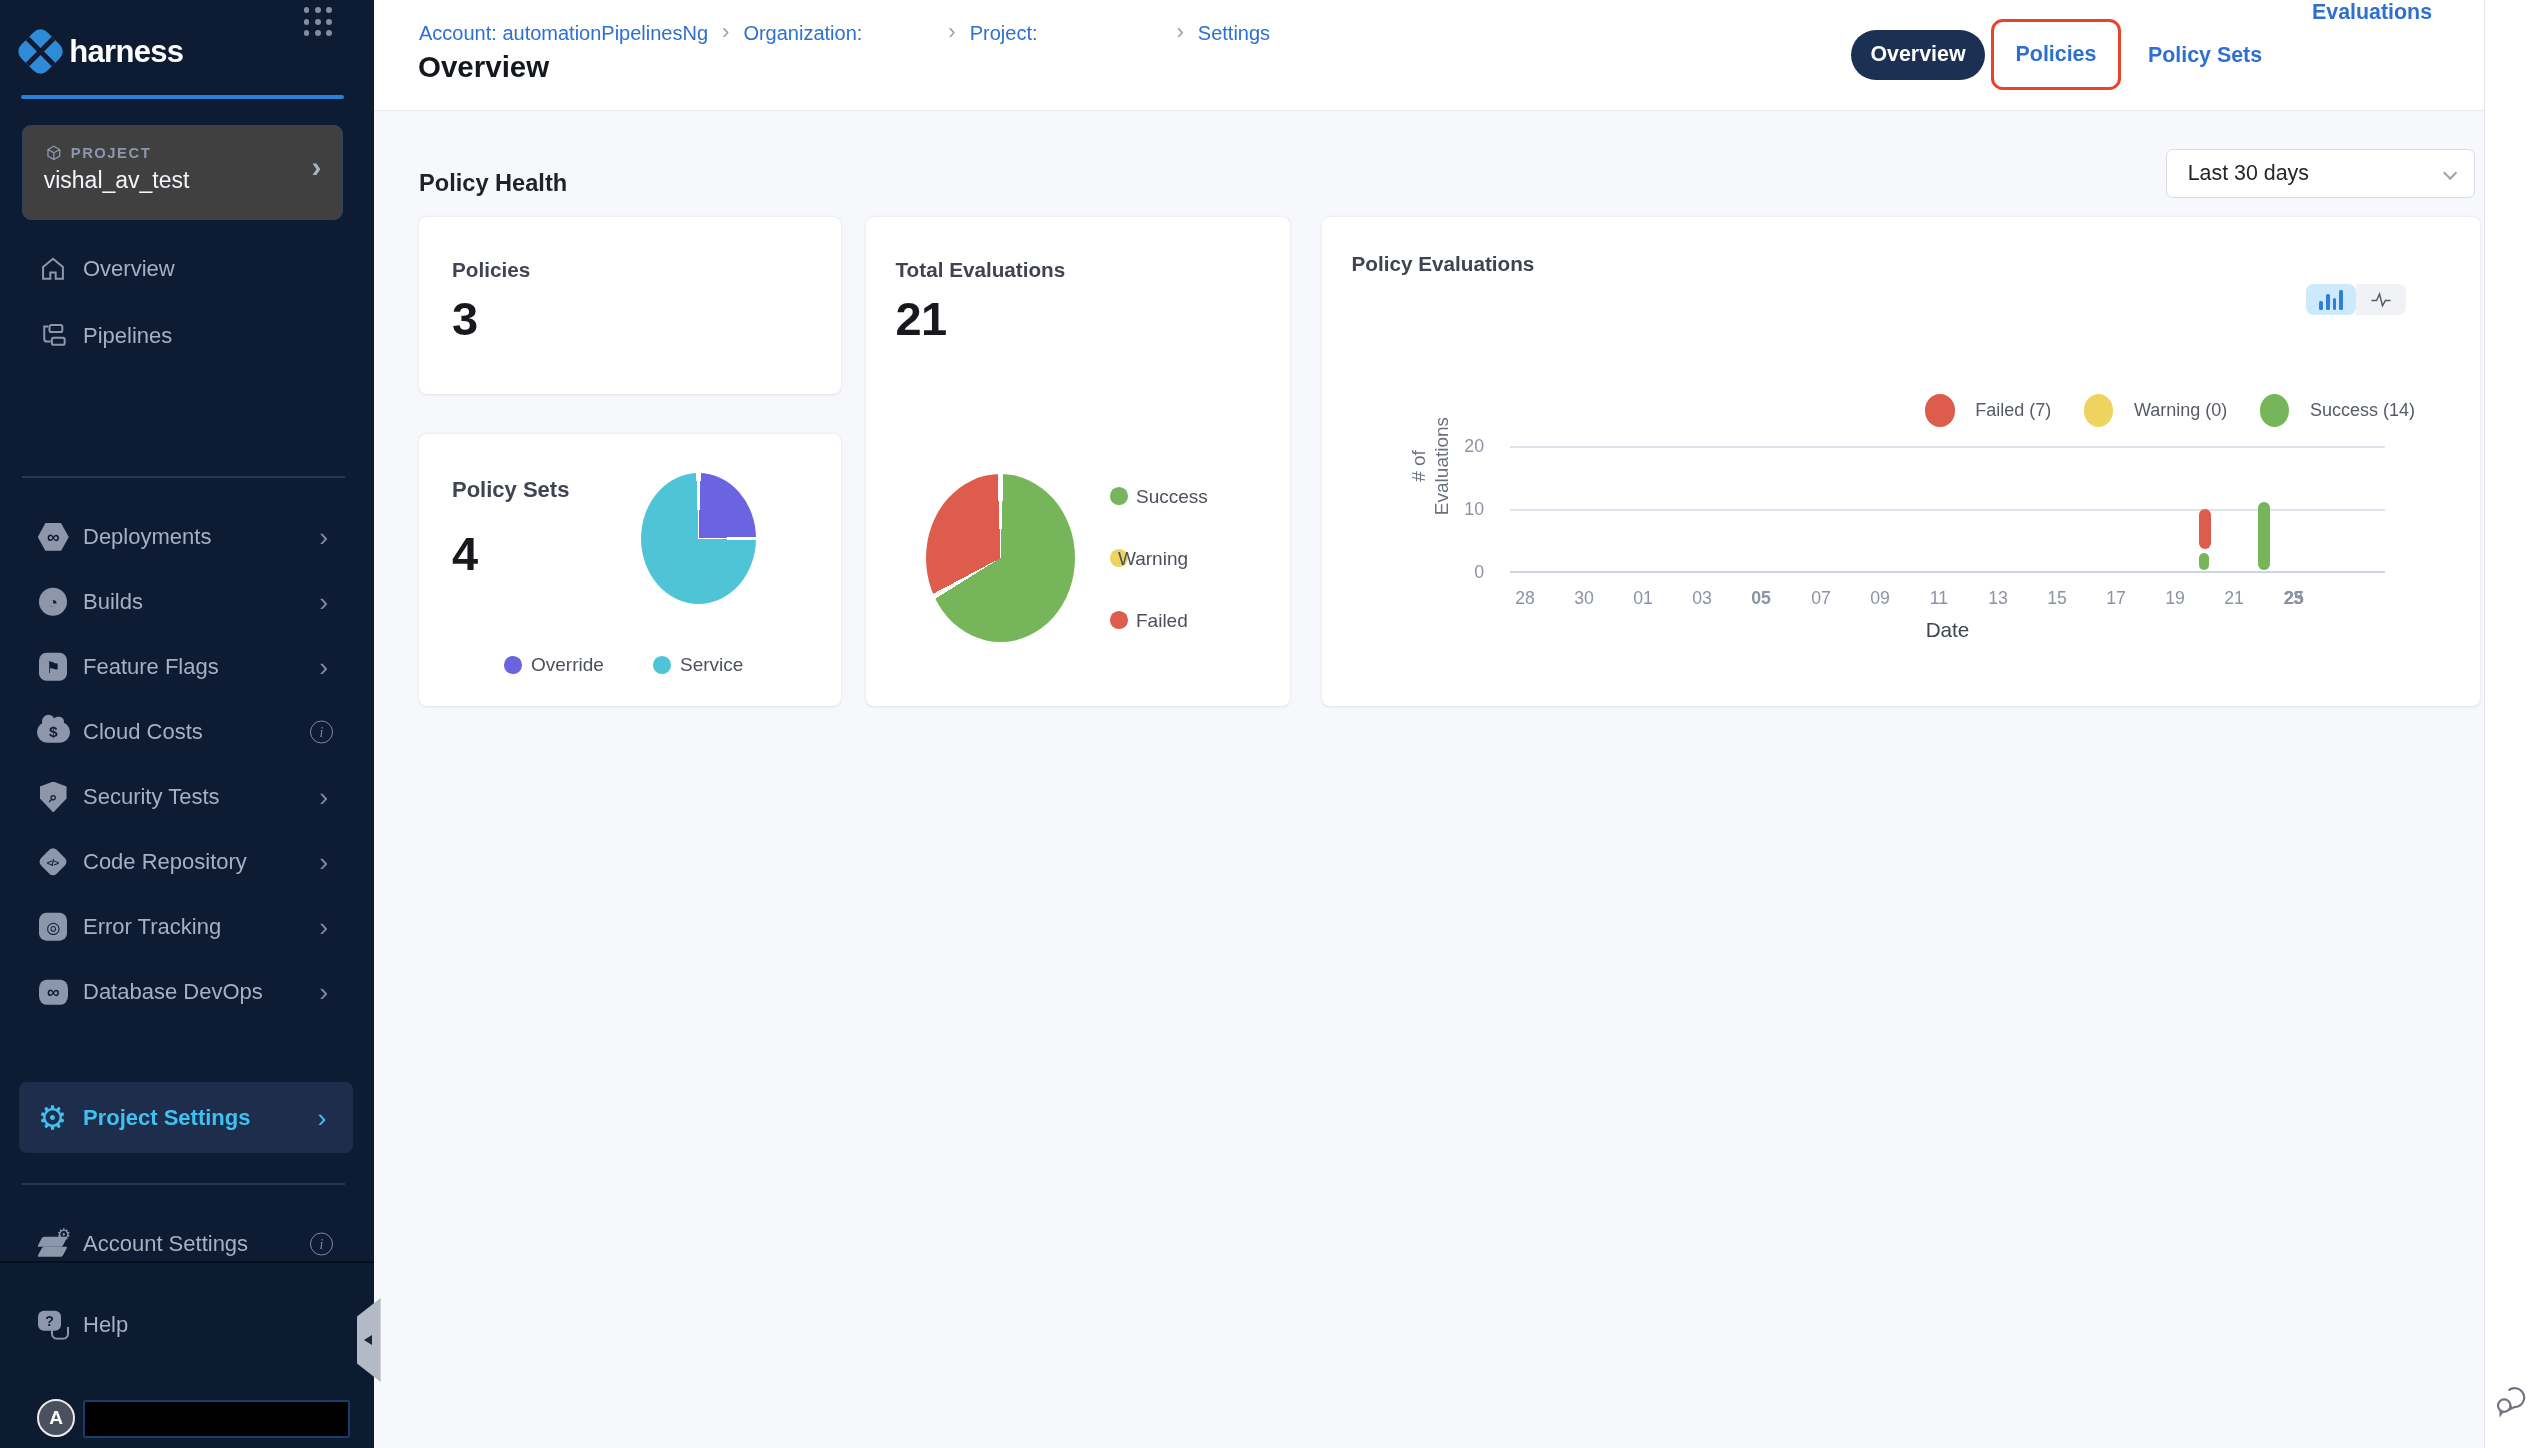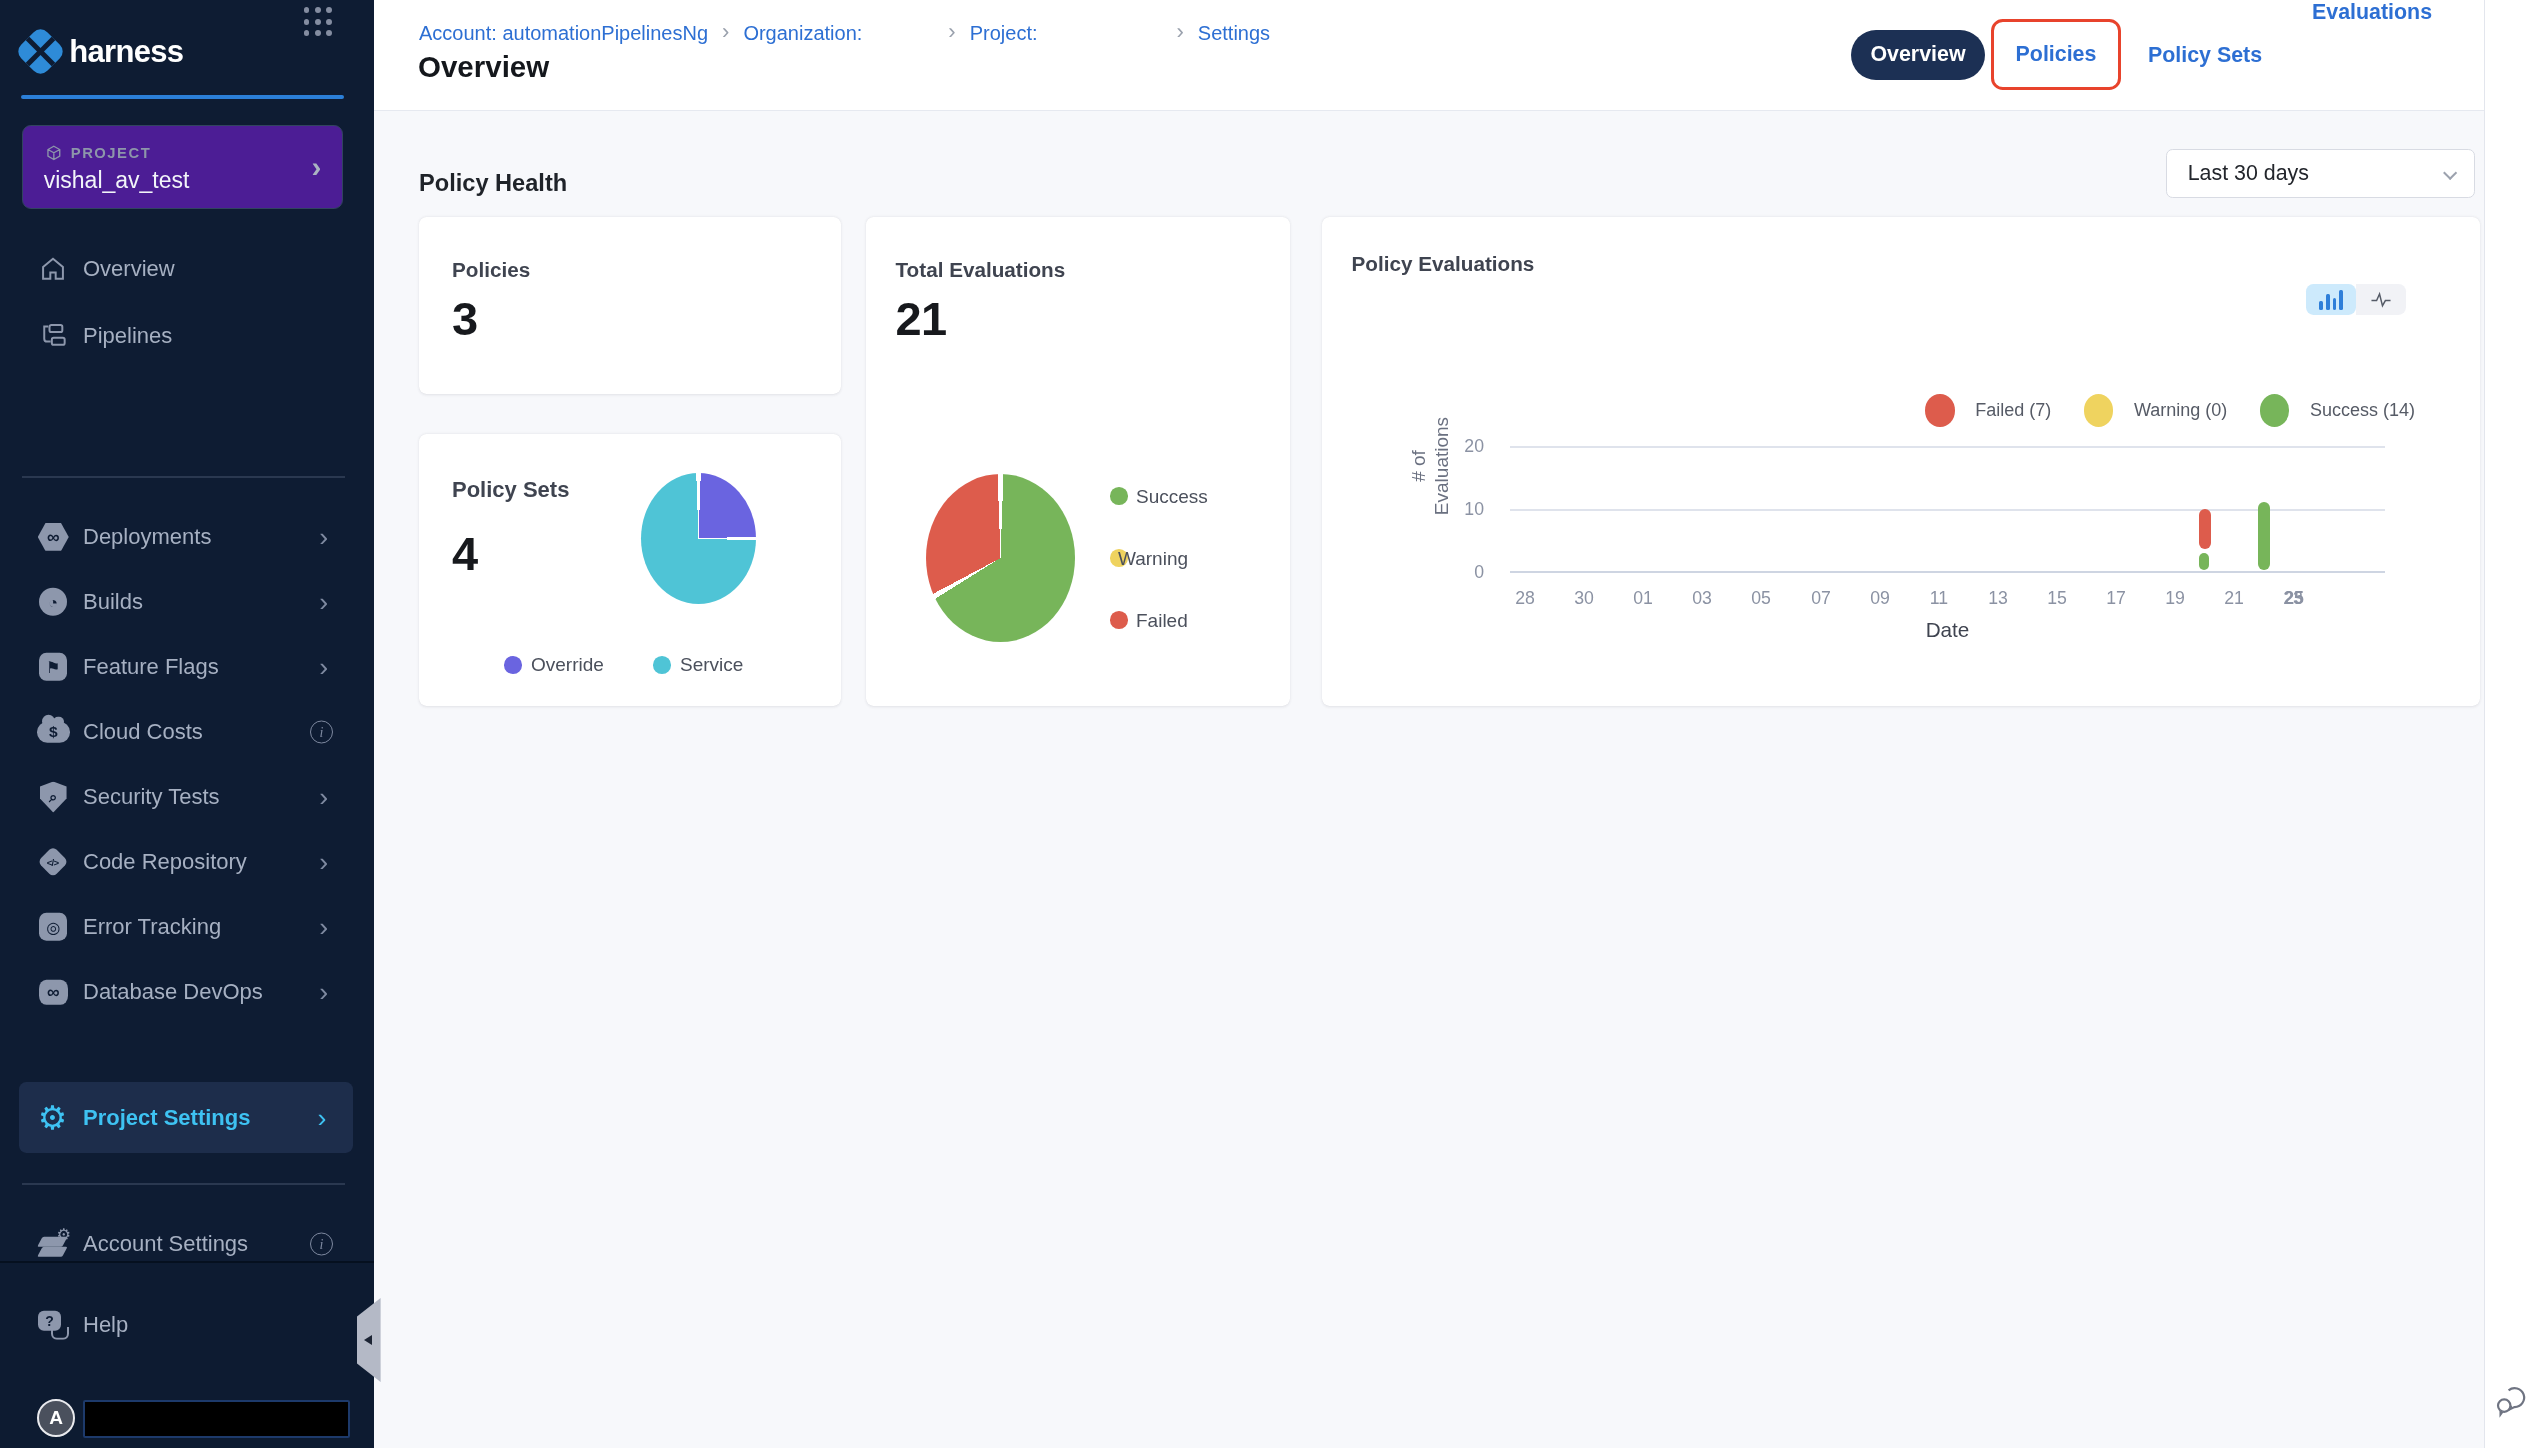--- a/index.html
+++ b/index.html
@@ -9,21 +9,21 @@
   #sidebar { position:absolute; left:0; top:0; width:374px; height:1449px; background:#0E1C33; z-index:5; }
   .logo-row { position:absolute; left:22px; top:29.5px; width:329px; height:44px; display:flex; align-items:center; }
   .logo-mark { position:relative; width:37px; height:37px; background:#2E8BD8; border-radius:9.6px; transform:rotate(45deg); overflow:hidden; }
   .logo-mark::before { content:""; position:absolute; left:-3px; right:-3px; top:50%; margin-top:-2.6px; height:5.2px; background:#0E1C33; }
   .logo-mark::after  { content:""; position:absolute; top:-3px; bottom:-3px; left:50%; margin-left:-2.6px; width:5.2px; background:#0E1C33; }
   .logo-text { color:#fff; font-size:31px; font-weight:700; margin-left:10.3px; letter-spacing:-0.7px; }
   .grid-icon { position:absolute; right:41px; top:7.4px; width:29.5px; height:29.5px; display:grid; grid-template-columns:repeat(3,1fr); gap:4.4px; }
   .grid-icon i { width:5.9px; height:5.9px; border-radius:50%; background:#848DA1; }
   .blue-rule { position:absolute; left:21.4px; top:95px; width:323px; height:4.4px; background:#2B7FD8; border-radius:2.2px; }
 
-  .project-card { position:absolute; left:22px; top:125px; width:321px; height:84px; background:#4c1d95; border:1.5px solid #31445F; border-radius:8.9px; }
+  .project-card { position:absolute; left:22px; top:125px; width:321px; height:95px; background:#404040; border:1.5px solid #31445F; border-radius:8.9px; }
   .project-label-row { position:absolute; left:22px; top:17.7px; display:flex; align-items:center; gap:8.1px; }
   .project-label { color:#8D96AA; font-size:14.8px; font-weight:700; letter-spacing:1.5px; }
   .project-name { position:absolute; left:20.7px; top:41px; color:#F2F5F9; font-size:23px; }
   .pc-chevron { position:absolute; right:20.7px; top:28px; color:#AAB3C2; font-size:29.5px; font-weight:700; line-height:26.6px; }
 
   .nav-row { position:absolute; left:0; width:374px; height:44px; }
   .nav-ic { position:absolute; left:37px; top:50%; transform:translateY(-50%); width:32.5px; height:32.5px; display:flex; align-items:center; justify-content:center; }
   .nav-label { position:absolute; left:83px; top:50%; transform:translateY(-50%); color:#A6B0C2; font-size:22px; white-space:nowrap; }
   .nav-chevron { position:absolute; right:46px; top:50%; transform:translateY(-50%); color:#7E89A0; font-size:26.6px; }
   .info-badge { position:absolute; right:41px; top:50%; transform:translateY(-50%); width:23px; height:23px; border:1.8px solid #7E89A0; border-radius:50%; color:#7E89A0; font-size:14px; display:flex; align-items:center; justify-content:center; font-style:italic; font-family:"Liberation Serif",serif; }
@@ -375,21 +375,21 @@
 
     <div class="ytick" style="left:118px; top:219px">20</div>
     <div class="ytick" style="left:118px; top:282px">10</div>
     <div class="ytick" style="left:118px; top:345px">0</div>
 
     <div class="xticks" id="xticks">
         <span style="left: 203px;">28</span>
         <span style="left: 262px;">30</span>
         <span style="left: 321px;">01</span>
         <span style="left: 380px;">03</span>
-        <span style="left: 439px;">05</span>
+        <span style="left: 439px; font-weight: bold;">05</span>
         <span style="left: 499px;">07</span>
         <span style="left: 558px;">09</span>
         <span style="left: 617px;">11</span>
         <span style="left: 676px;">13</span>
         <span style="left: 735px;">15</span>
         <span style="left: 794px;">17</span>
         <span style="left: 853px;">19</span>
         <span style="left: 912px;">21</span>
         <span style="left: 971px;">23</span>
         <span style="left: 972px; font-weight: bold;">25</span>

